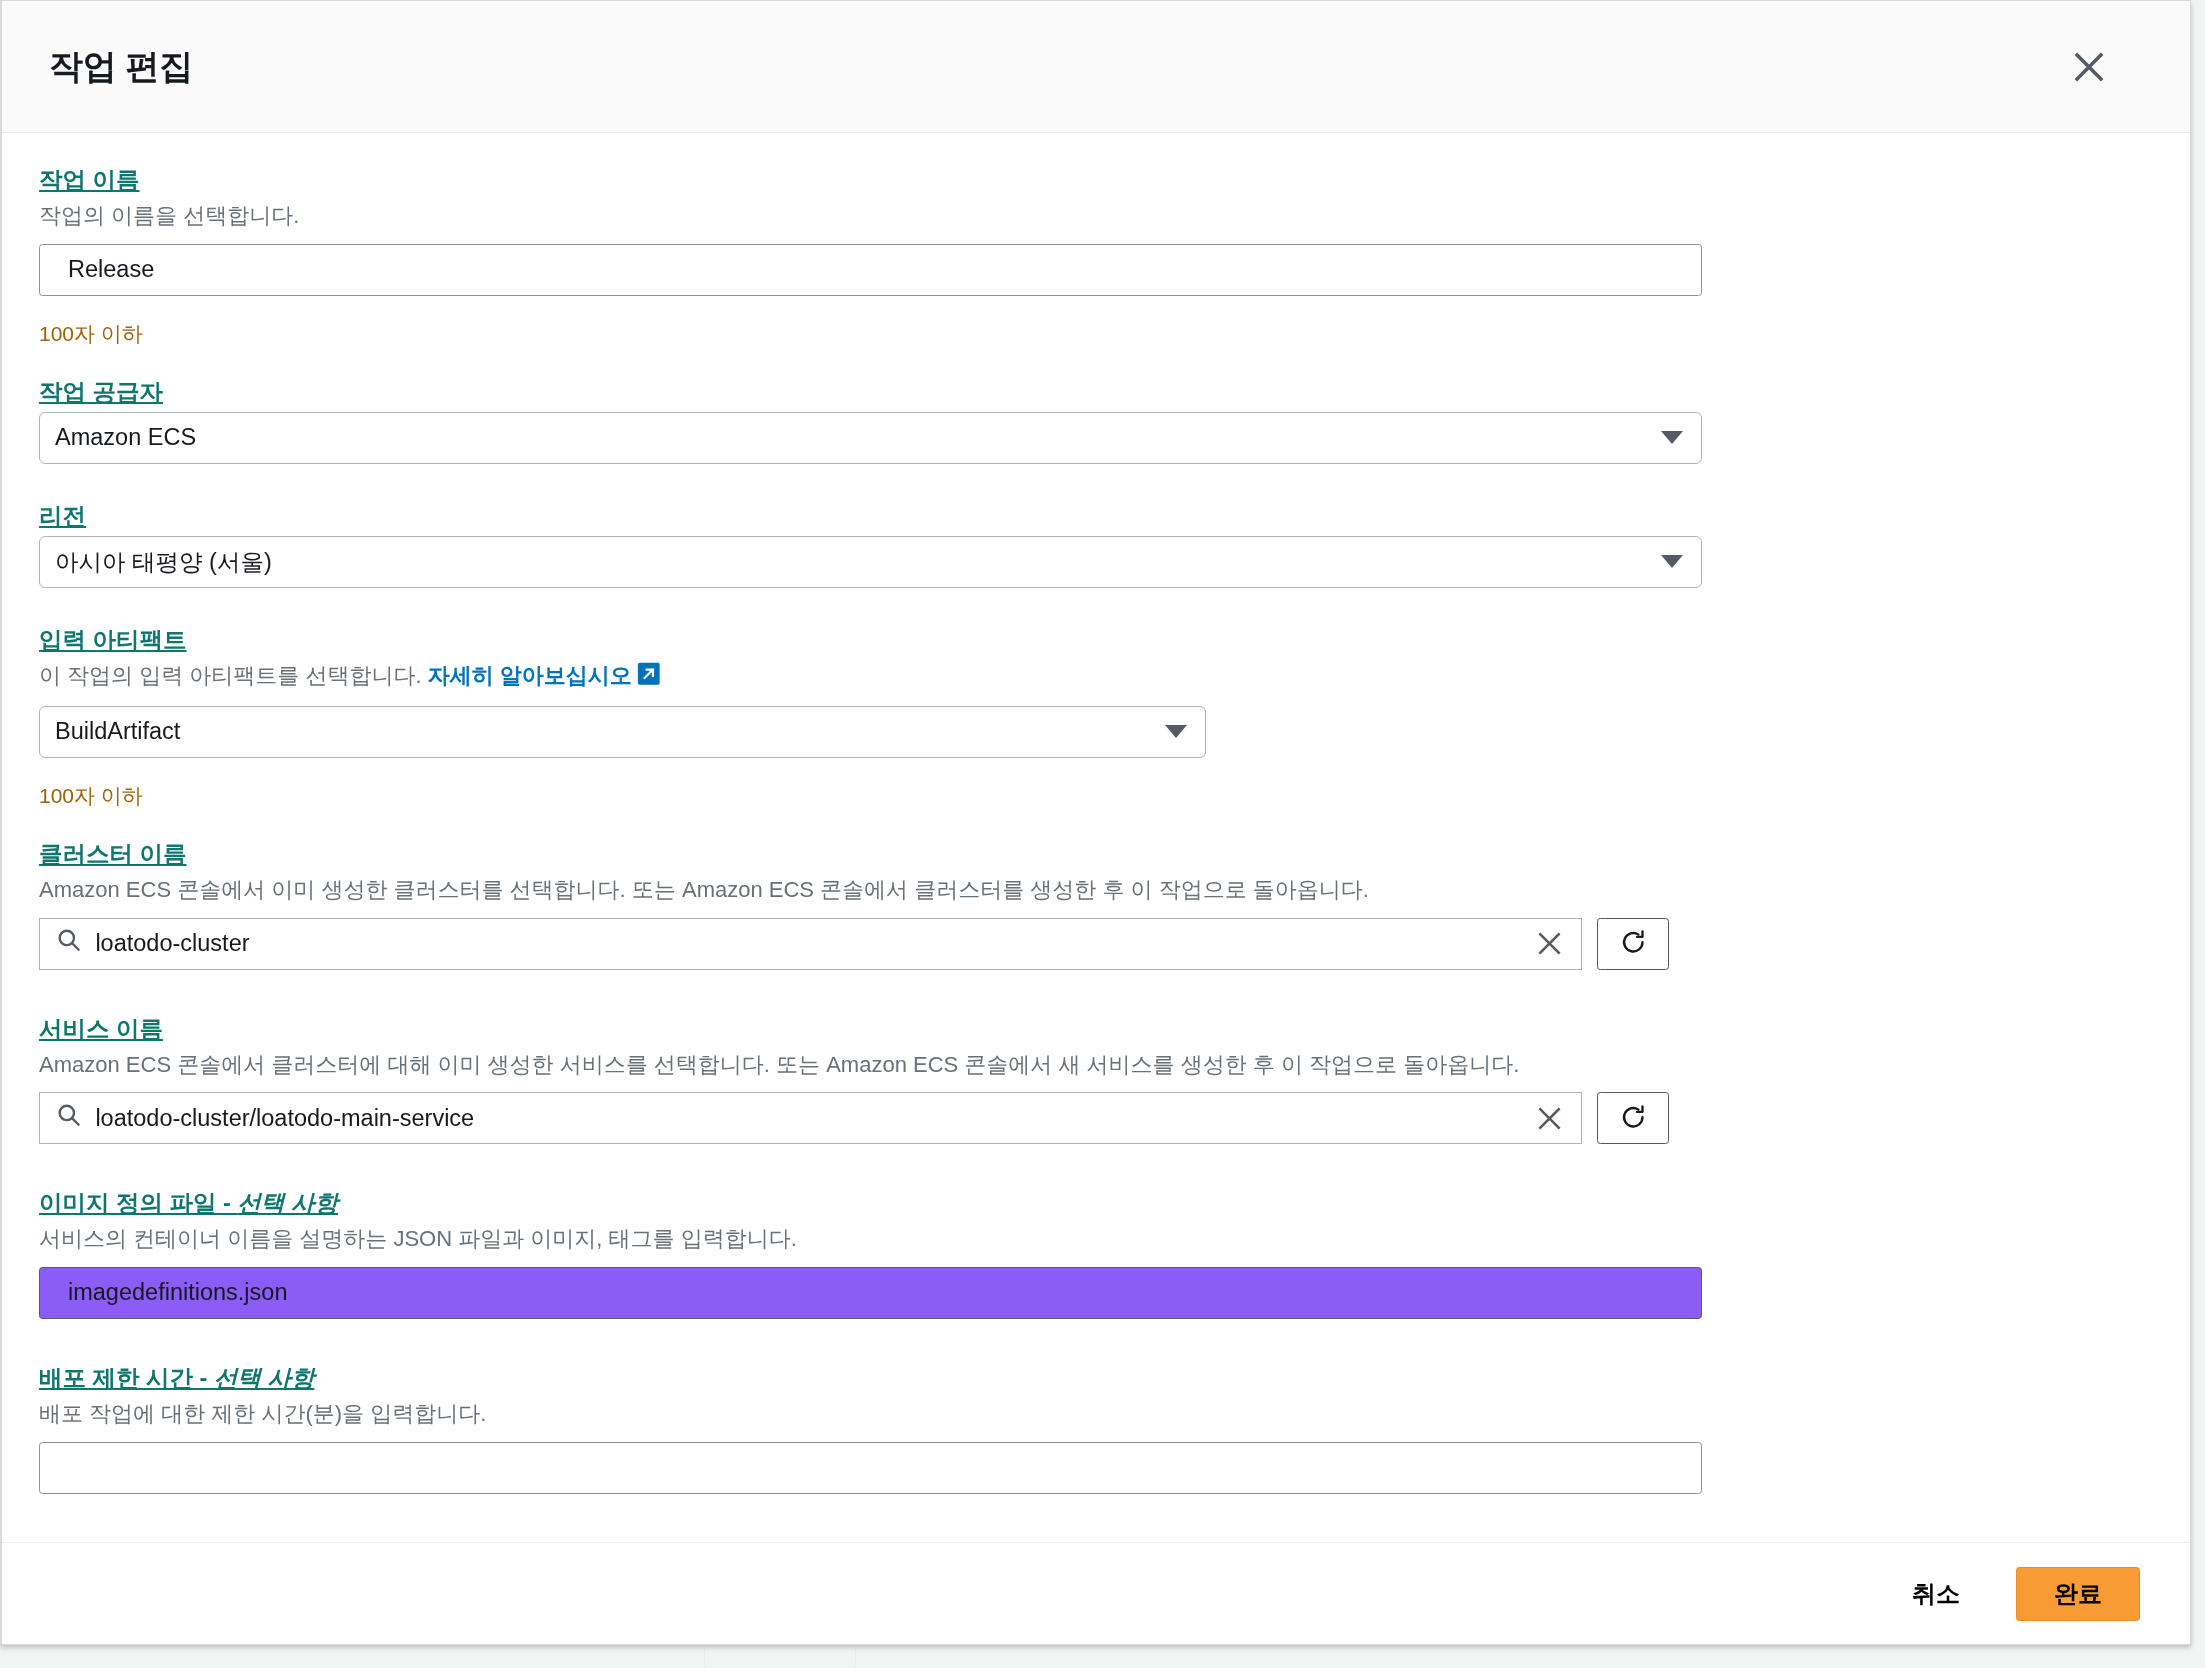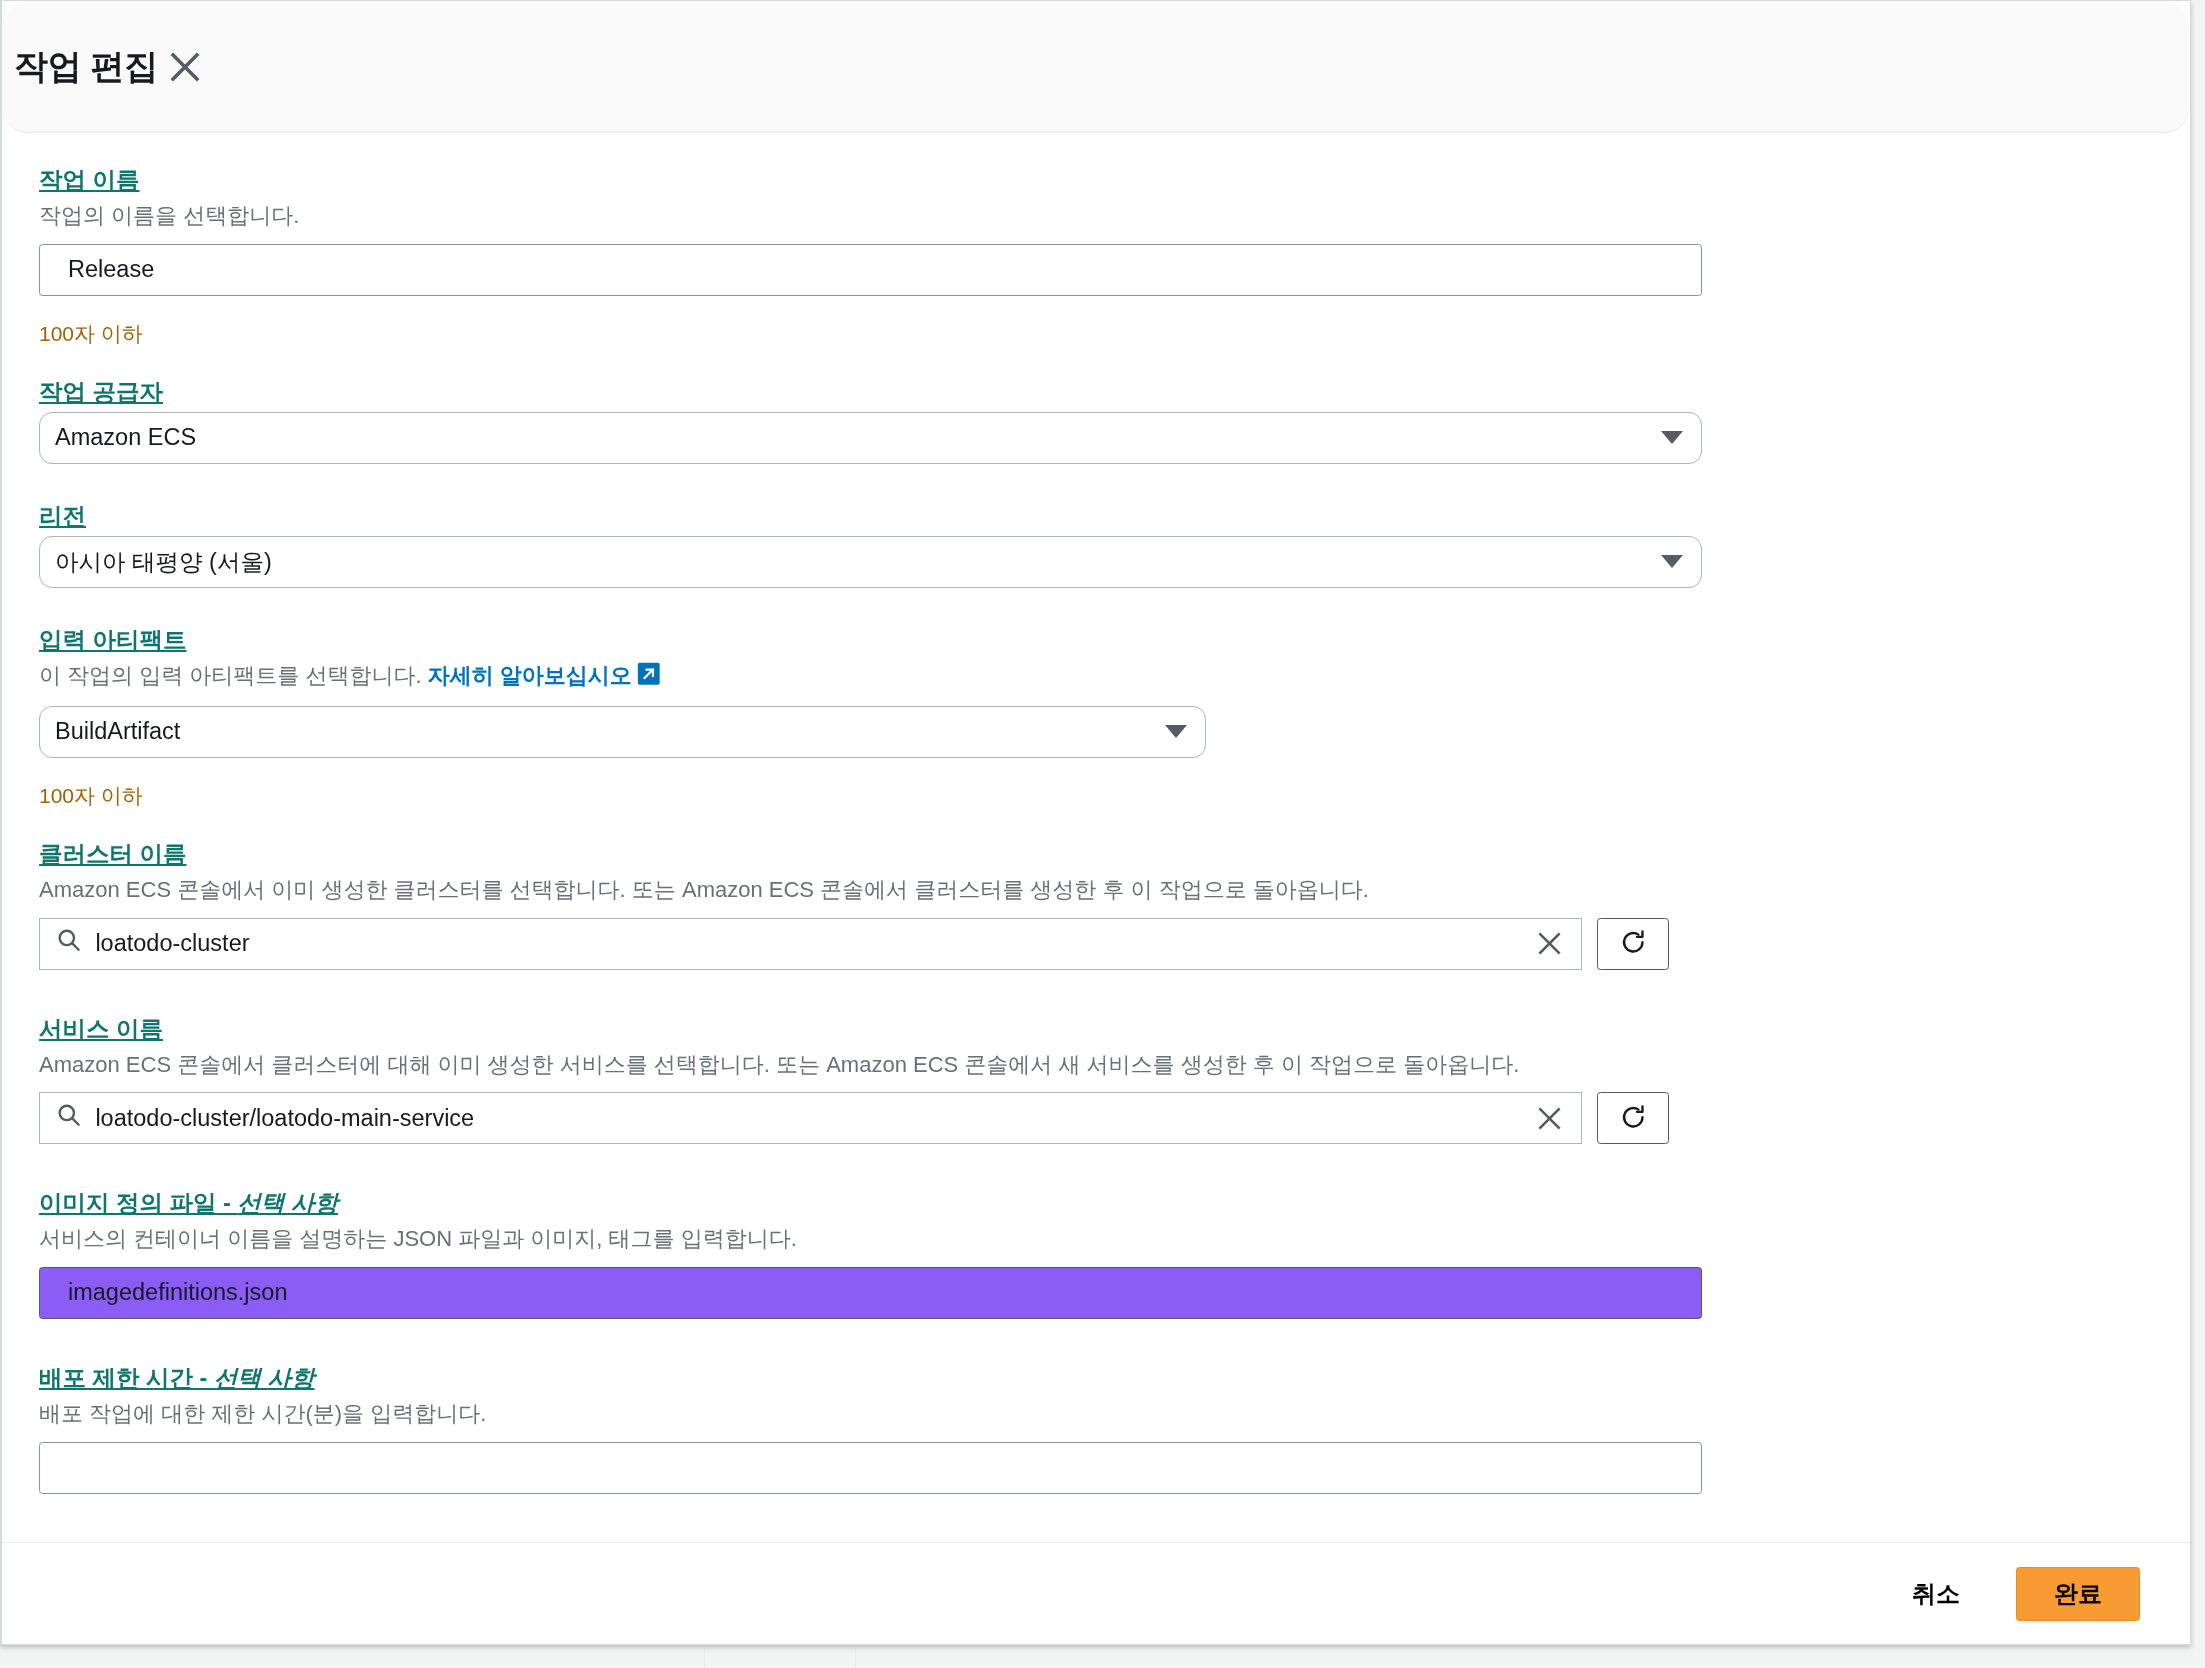--- a/index.html
+++ b/index.html
@@ -46,24 +46,23 @@
   }
 
   
   .modal-header {
     height: 132px;
     min-height: 132px;
     background: #fafafa;
     border-bottom: 1.7px solid #e9ebed;
     display: flex;
     align-items: center;
-    justify-content: flex-start;
-    padding: 0 30px 0 12px;
-    box-sizing: border-box;
-    border-radius: 26px;
+    justify-content: space-between;
+    padding: 0 30px 0 47px;
+    box-sizing: border-box;
   }
   .modal-title {
     font-size: 34px;
     font-weight: bold;
     color: #16191f;
     letter-spacing: -0.3px;
   }
   .close-btn {
     width: 54px;
     height: 54px;
@@ -136,21 +135,21 @@
     font-size: 23.5px;
     color: #16191f;
   }
   .text-input.highlight {
     background: #8b5cf6;
     border-color: #545b64;
   }
   .select-input {
     height: 52px;
     border: 1.7px solid #aab7b8;
-    border-radius: 13px;
+    border-radius: 6px;
     background: #ffffff;
     display: flex;
     align-items: center;
     justify-content: space-between;
     padding: 0 18.4px 0 15px;
     box-sizing: border-box;
     font-size: 23.5px;
     color: #16191f;
     cursor: pointer;
   }

